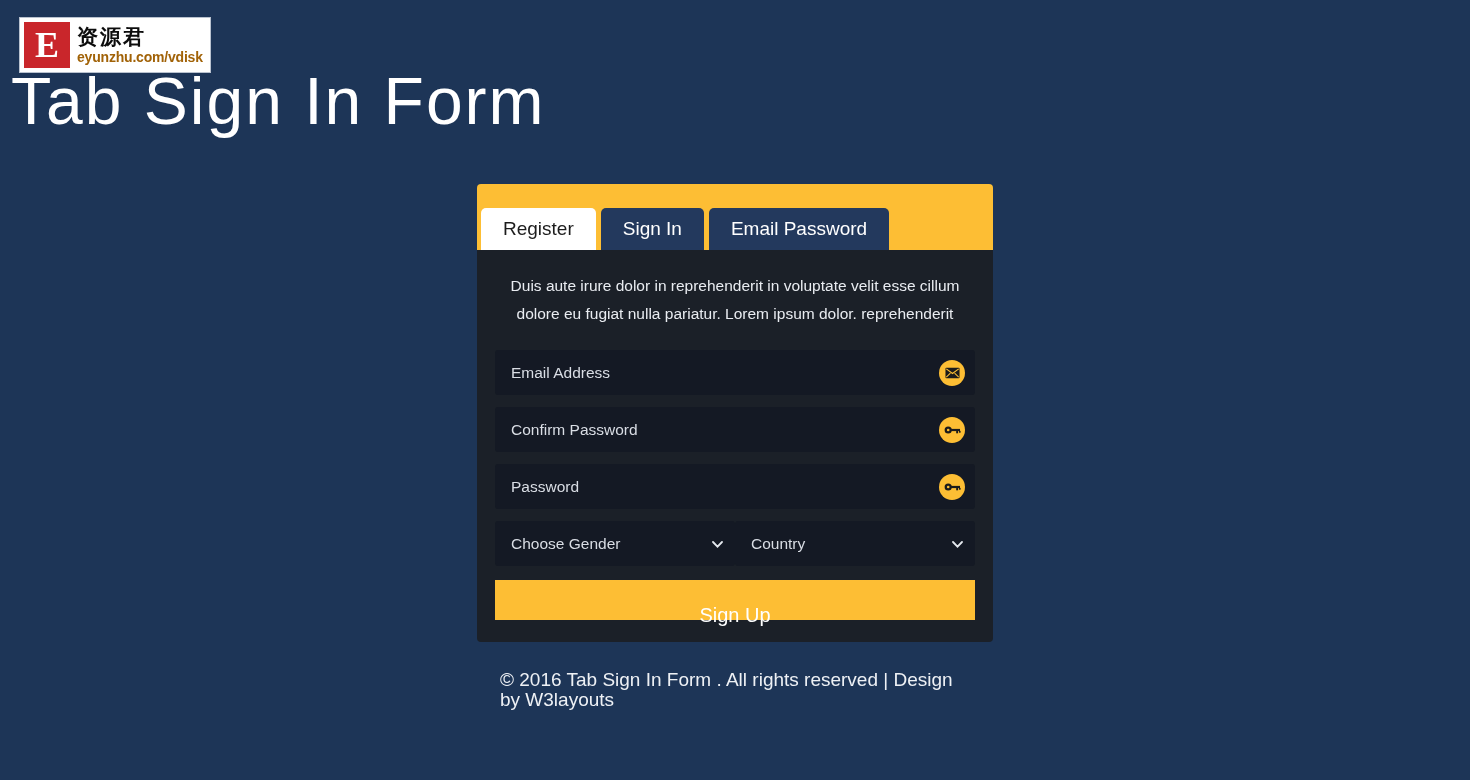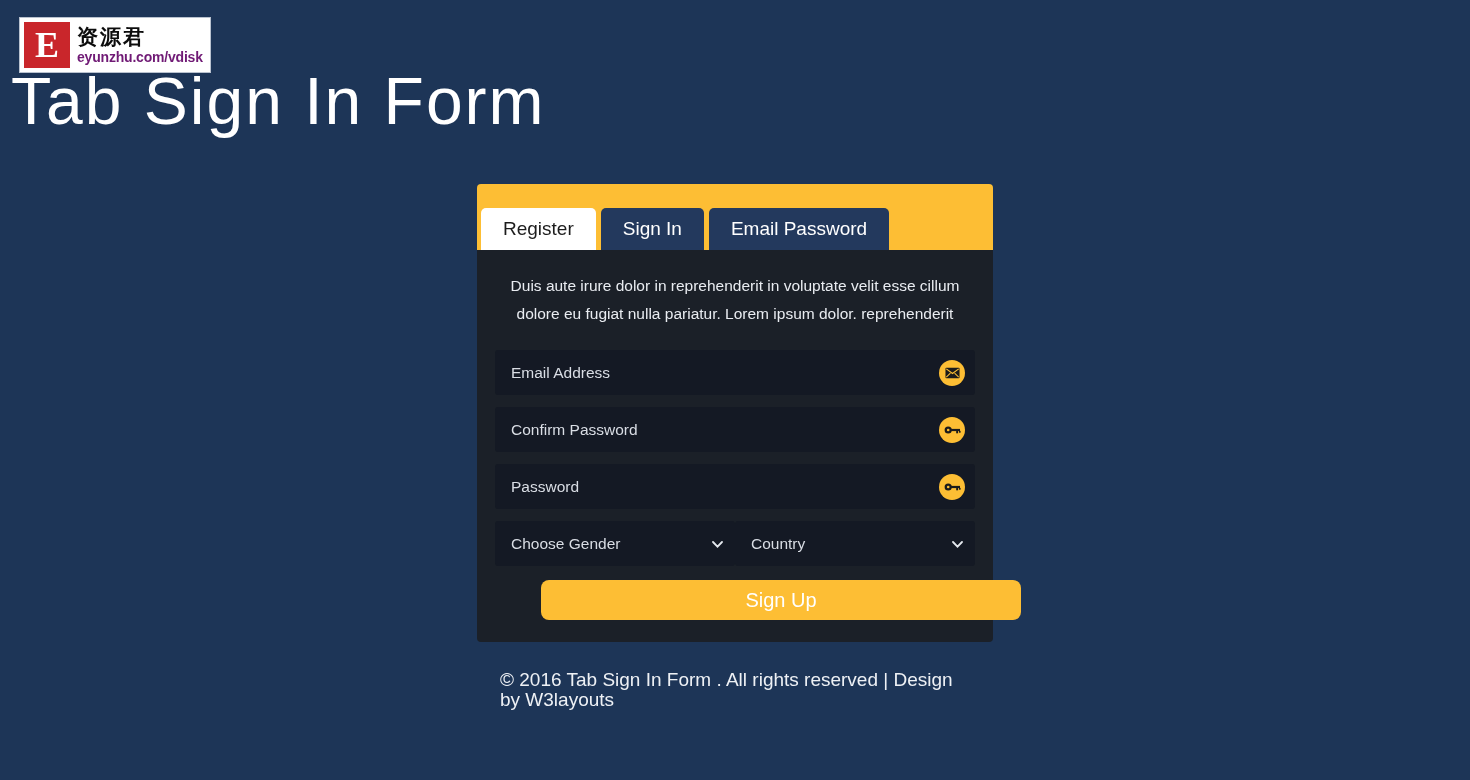--- a/index.html
+++ b/index.html
@@ -55,21 +55,21 @@
     line-height: 24px;
     font-weight: bold;
     color: #0c0c0c;
     letter-spacing: 2px;
   }
   .logo-url {
     font-family: "Liberation Sans", sans-serif;
     font-size: 14px;
     line-height: 17px;
     font-weight: bold;
-    color: #701a75;
+    color: #a16207;
     letter-spacing: -0.2px;
   }
 
   
   .page-title {
     margin: 11px;
     padding-top: 58px;
     font-family: "Liberation Sans", sans-serif;
     font-weight: normal;
     font-size: 66px;
@@ -195,29 +195,28 @@
   }
 
   
   .submit-btn {
     display: block;
     width: 100%;
     height: 40px;
     background: #fdbe34;
     border: none;
     outline: none;
-    border-radius: 8px;
+    border-radius: 0;
     color: #ffffff;
     font-family: "Liberation Sans", sans-serif;
     font-size: 20px;
     line-height: 40px;
     cursor: pointer;
     text-align: center;
-    padding: 0;
-    margin-left: 46px;
+    padding: 15px;
   }
 
   
   .footer {
     width: 470px;
     margin: 0 auto;
     padding-top: 28px;
     text-align: left;
     color: #eef1f5;
     font-size: 19px;

